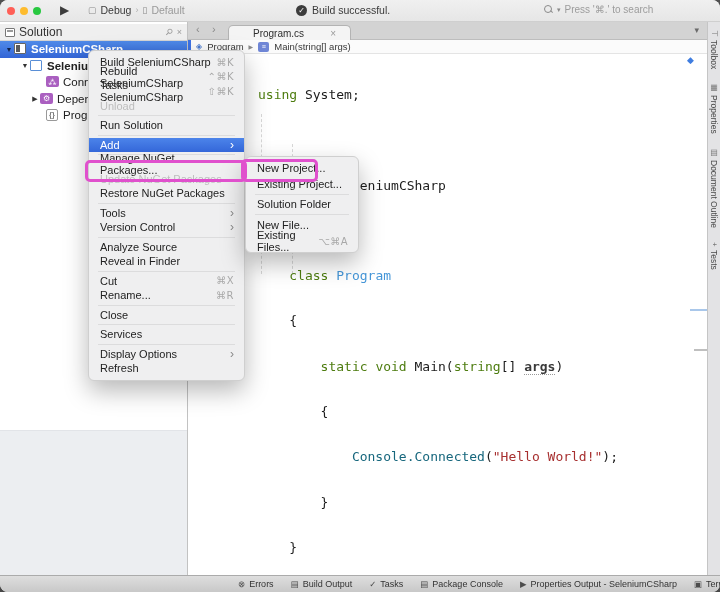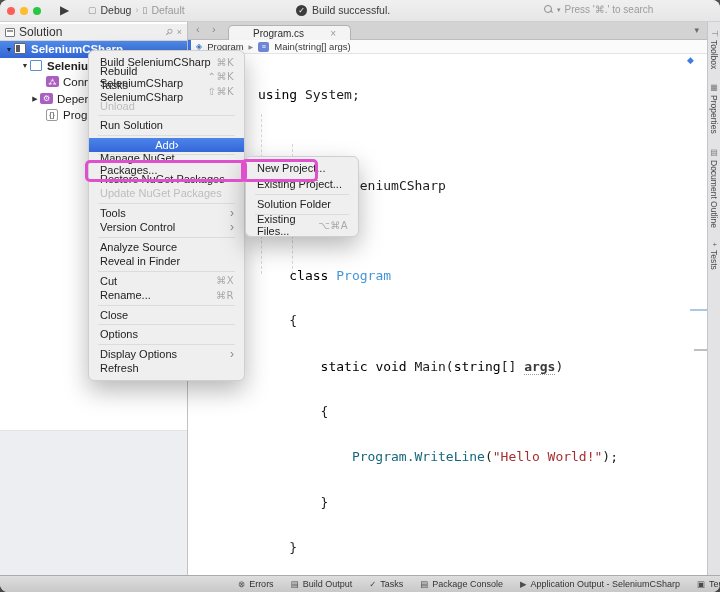--- a/index.html
+++ b/index.html
@@ -76,21 +76,21 @@
   .bc-text { font-size:9.5px; color:#3a3a3a; }
   .bc-sep { font-size:6px; color:#8a8a8a; }
   #member-icon { width:11px; height:10px; background:#6f86d6; border-radius:2px; color:#fff;
                  font-size:7px; line-height:10px; text-align:center; }
 
   
   #code { position:absolute; left:0; top:32px; padding:3px 0 0 70px; font-family:"DejaVu Sans Mono", monospace;
           font-size:13px; color:#1c1c1c; white-space:pre; }
   .cl { height:15.3px; line-height:15.3px; }
   .i1{ padding-left:31.3px; } .i2{ padding-left:62.6px; } .i3{ padding-left:93.9px; }
-  .kw { color:#000000; } .tname { color:#4596d8; } .callee { color:#17677d; } .str { color:#a72f2f; }
+  .kw { color:#4d7c0f; } .tname { color:#4596d8; } .callee { color:#17677d; } .str { color:#a72f2f; }
   .argtok { color:#3a3a3a; border-bottom:1px dotted #999;font-weight:bold; }
   .guide { position:absolute; border-left:1px dashed #d8d8d8; width:0; }
   #guide-1 { left:73px; top:92px; height:160px; }
   #guide-2 { left:104px; top:122px; height:130px; }
   #caret-diamond { position:absolute; right:13px; top:33px; font-size:9px; color:#3f7de0; }
   #marker-blue { position:absolute; left:502px; top:287px; width:17px; height:2px; background:#a9c7ea; }
   #marker-gray { position:absolute; left:506px; top:327px; width:13px; height:2px; background:#bfbfbf; }
 
   
   #right-dock { position:absolute; right:0; top:22px; width:13px; height:553px; background:#e3e3e5; border-left:1px solid #c5c5c5;
@@ -107,21 +107,21 @@
 
   
   #context-menu { position:absolute; left:88px; top:50px; width:157px; background:#efeff0;
                   border:1px solid #cfcfcf; border-radius:6px; padding:4px 0; z-index:50;
                   box-shadow:0 10px 24px rgba(0,0,0,.28); }
   .mi { display:flex; justify-content:space-between; align-items:center; height:14.5px;
         padding:0 10px 0 11px; font-size:11px; color:#222; cursor:default; }
   .mi .sc { color:#a8a8a8; font-family:"DejaVu Sans", sans-serif; font-size:10px; letter-spacing:.5px; }
   .mi .arrow { color:#8a8a8a; font-size:12px; line-height:10px; }
   .mi.dis, .mi.dis .sc { color:#bdbdbd; }
-  .mi.sel { background:linear-gradient(#4c84ea,#3467d9); color:#fff;justify-content:center; }
+  .mi.sel { background:linear-gradient(#4c84ea,#3467d9); color:#fff; }
   .mi.sel .arrow { color:#fff; }
   .msep { height:1px; background:#dcdcdd; margin:2px 9px; }
 
   #add-submenu { position:absolute; left:245px; top:156px; width:114px; background:#efeff0;
                  border:1px solid #cfcfcf; border-radius:6px; padding:3px 0; z-index:55;
                  box-shadow:0 10px 24px rgba(0,0,0,.28); }
   #add-submenu .mi { height:15.8px; }
 
   
   .anno { position:absolute; border:3px solid #e050cd; border-radius:5px; z-index:80; pointer-events:none; }
@@ -230,21 +230,21 @@
 
     <div id="code">
       <div class="cl"><span class="kw">using </span><span>System;</span></div>
       <div class="cl"></div>
       <div class="cl"><span class="kw">namespace </span><span>SeleniumCSharp</span></div>
       <div class="cl"><span>{</span></div>
       <div class="cl i1"><span class="kw">class </span><span class="tname">Program</span></div>
       <div class="cl i1"><span>{</span></div>
       <div class="cl i2"><span class="kw">static </span><span class="kw">void </span><span>Main(</span><span class="kw">string</span><span>[] </span><span class="argtok">args</span><span>)</span></div>
       <div class="cl i2"><span>{</span></div>
-      <div class="cl i3"><span class="callee">Program.WriteLine</span><span>(</span><span class="str">"Hello World!"</span><span>);</span></div>
+      <div class="cl i3"><span class="callee">Console.Connected</span><span>(</span><span class="str">"Hello World!"</span><span>);</span></div>
       <div class="cl i2"><span>}</span></div>
       <div class="cl i1"><span>}</span></div>
       <div class="cl"><span>}</span></div>
     </div>
 
     <span id="caret-diamond">◆</span>
     <span id="marker-blue"></span>
     <span id="marker-gray"></span>
   </div>
 
@@ -279,21 +279,21 @@
     <span class="sb-item">
         <span class="sb-icon">✓</span>
         <span>Tasks</span>
       </span>
     <span class="sb-item">
         <span class="sb-icon">▤</span>
         <span>Package Console</span>
       </span>
     <span class="sb-item">
         <span class="sb-icon">▶</span>
-        <span>Application Output - SeleniumCSharp</span>
+        <span>Properties Output - SeleniumCSharp</span>
       </span>
     <span class="sb-item">
         <span class="sb-icon">▣</span>
         <span>Terminal – SeleniumCSharp</span>
       </span>
   </div>
 
   <div id="context-menu">
     <div class="mi">
         <span>Build SeleniumCSharp</span>
@@ -316,26 +316,26 @@
       </div>
     <div class="msep"></div>
     <div class="mi sel">
         <span>Add</span>
         <span class="arrow">›</span>
       </div>
     <div class="msep"></div>
     <div class="mi">
         <span>Manage NuGet Packages...</span>
       </div>
-    <div class="mi">
-        <span>Restore NuGet Packages</span>
-      </div>
     <div class="mi dis">
         <span>Update NuGet Packages</span>
       </div>
+    <div class="mi">
+        <span>Restore NuGet Packages</span>
+      </div>
     <div class="msep"></div>
     <div class="mi">
         <span>Tools</span>
         <span class="arrow">›</span>
       </div>
     <div class="mi">
         <span>Version Control</span>
         <span class="arrow">›</span>
       </div>
     <div class="msep"></div>
@@ -353,21 +353,21 @@
     <div class="mi">
         <span>Rename...</span>
         <span class="sc">⌘R</span>
       </div>
     <div class="msep"></div>
     <div class="mi">
         <span>Close</span>
       </div>
     <div class="msep"></div>
     <div class="mi">
-        <span>Options</span>
+        <span>Services</span>
       </div>
     <div class="msep"></div>
     <div class="mi">
         <span>Display Options</span>
         <span class="arrow">›</span>
       </div>
     <div class="mi">
         <span>Refresh</span>
       </div>
   </div>
@@ -378,20 +378,23 @@
       </div>
     <div class="mi">
         <span>Existing Project...</span>
       </div>
     <div class="msep"></div>
     <div class="mi">
         <span>Solution Folder</span>
       </div>
     <div class="msep"></div>
     <div class="mi">
+        <span>New File...</span>
+      </div>
+    <div class="mi">
         <span>Existing Files...</span>
         <span class="sc">⌥⌘A</span>
       </div>
   </div>
 
   <div class="anno" id="anno-add"></div>
   <div class="anno" id="anno-new-project"></div>
 
 </div>
 

